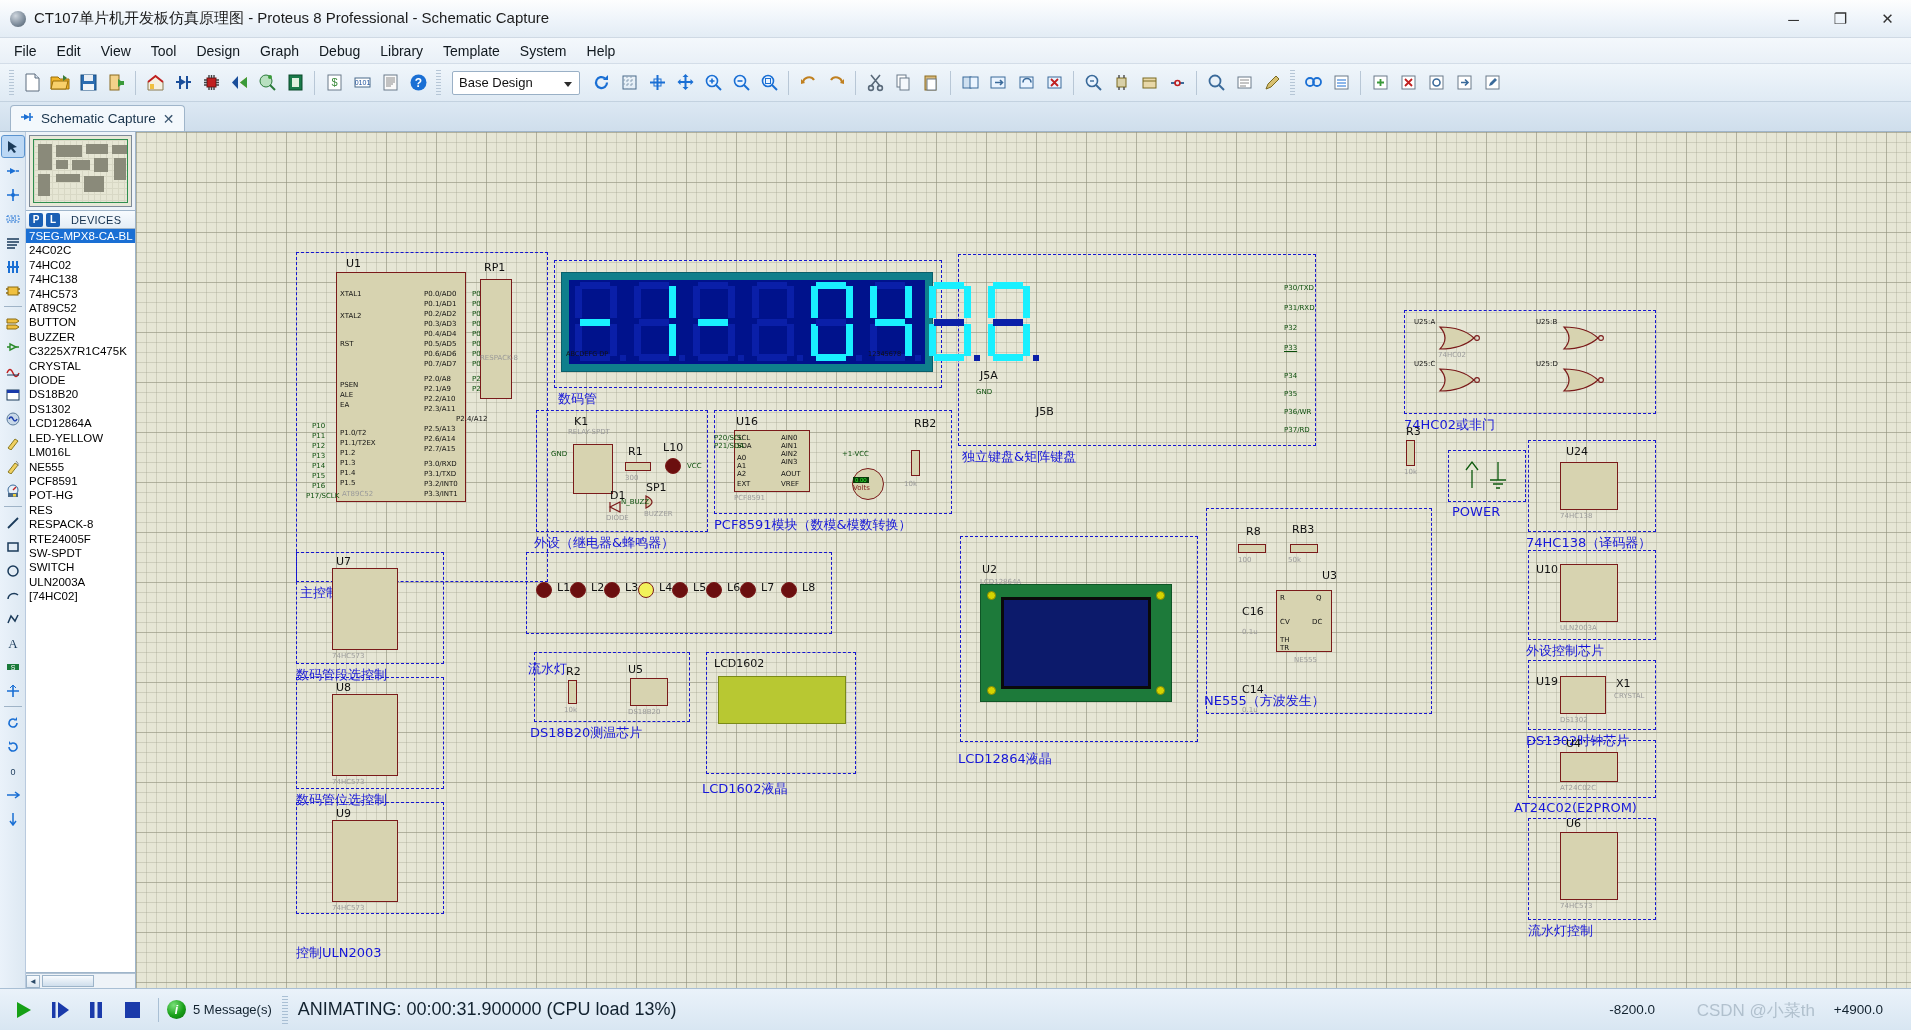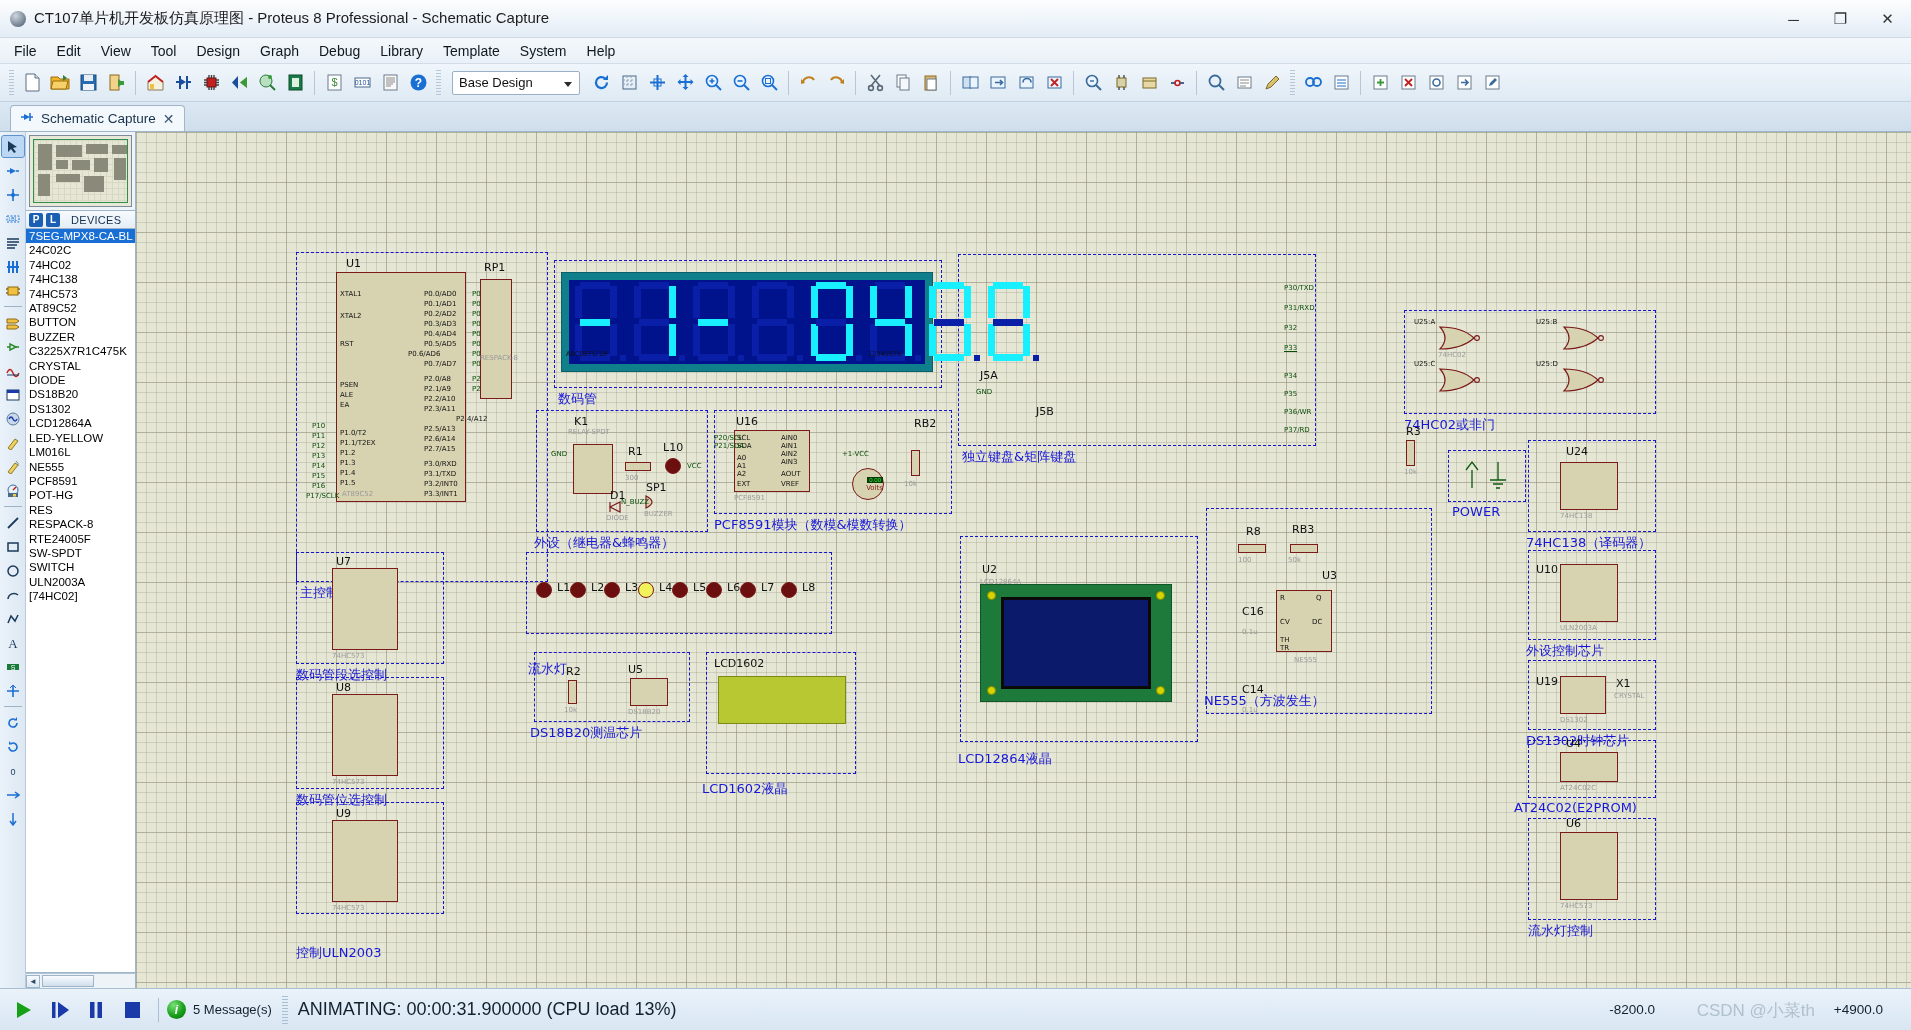--- a/index.html
+++ b/index.html
@@ -219,21 +219,21 @@
   .lcd1602 { position: absolute; background: #b8c832; border: 1px solid #7a8a18; }
 
   
   .ledc { position: absolute; width: 16px; height: 16px; border-radius: 50%;
     border: 1.4px solid #7a1a1a; }
   .ledc.off { background: #6b0f0f; }
   .ledc.on  { background: #f2f25a; }
 
   
   .potc { position: absolute; border-radius: 50%; background: #d7d3b0; border: 1.4px solid #7a1a1a;
-    display:flex; align-items:flex-end; justify-content:center; flex-direction:column; }
+    display:flex; align-items:flex-start; justify-content:center; flex-direction:column; }
   .volt { font-size: 6px; background: #0a3a0a; color: #2bff2b; padding: 0 2px; }
 
   
   .statusbar {
     position: absolute; left: 0; right: 0; bottom: 0; height: 42px;
     background: linear-gradient(to bottom,#eaf2fa,#d8e6f2);
     border-top: 1px solid #a9bfd4;
     display: flex; align-items: center; padding-left: 6px;
   }
   .sb-btn {
@@ -912,21 +912,21 @@
       <div class="ctext" style="left:204px;top:327px;">P1.3</div>
       <div class="ctext" style="left:204px;top:337px;">P1.4</div>
       <div class="ctext" style="left:204px;top:347px;">P1.5</div>
 
       <div class="ctext" style="left:288px;top:158px;">P0.0/AD0</div>
       <div class="ctext" style="left:288px;top:168px;">P0.1/AD1</div>
       <div class="ctext" style="left:288px;top:178px;">P0.2/AD2</div>
       <div class="ctext" style="left:288px;top:188px;">P0.3/AD3</div>
       <div class="ctext" style="left:288px;top:198px;">P0.4/AD4</div>
       <div class="ctext" style="left:288px;top:208px;">P0.5/AD5</div>
-      <div class="ctext" style="left:272px;top:218px;">P0.6/AD6</div>
+      <div class="ctext" style="left:288px;top:218px;">P0.6/AD6</div>
       <div class="ctext" style="left:288px;top:228px;">P0.7/AD7</div>
       <div class="ctext" style="left:288px;top:243px;">P2.0/A8</div>
       <div class="ctext" style="left:288px;top:253px;">P2.1/A9</div>
       <div class="ctext" style="left:288px;top:263px;">P2.2/A10</div>
       <div class="ctext" style="left:288px;top:273px;">P2.3/A11</div>
       <div class="ctext" style="left:288px;top:283px;padding-left:32px;">P2.4/A12</div>
       <div class="ctext" style="left:288px;top:293px;">P2.5/A13</div>
       <div class="ctext" style="left:288px;top:303px;">P2.6/A14</div>
       <div class="ctext" style="left:288px;top:313px;">P2.7/A15</div>
       <div class="ctext" style="left:288px;top:328px;">P3.0/RXD</div>

